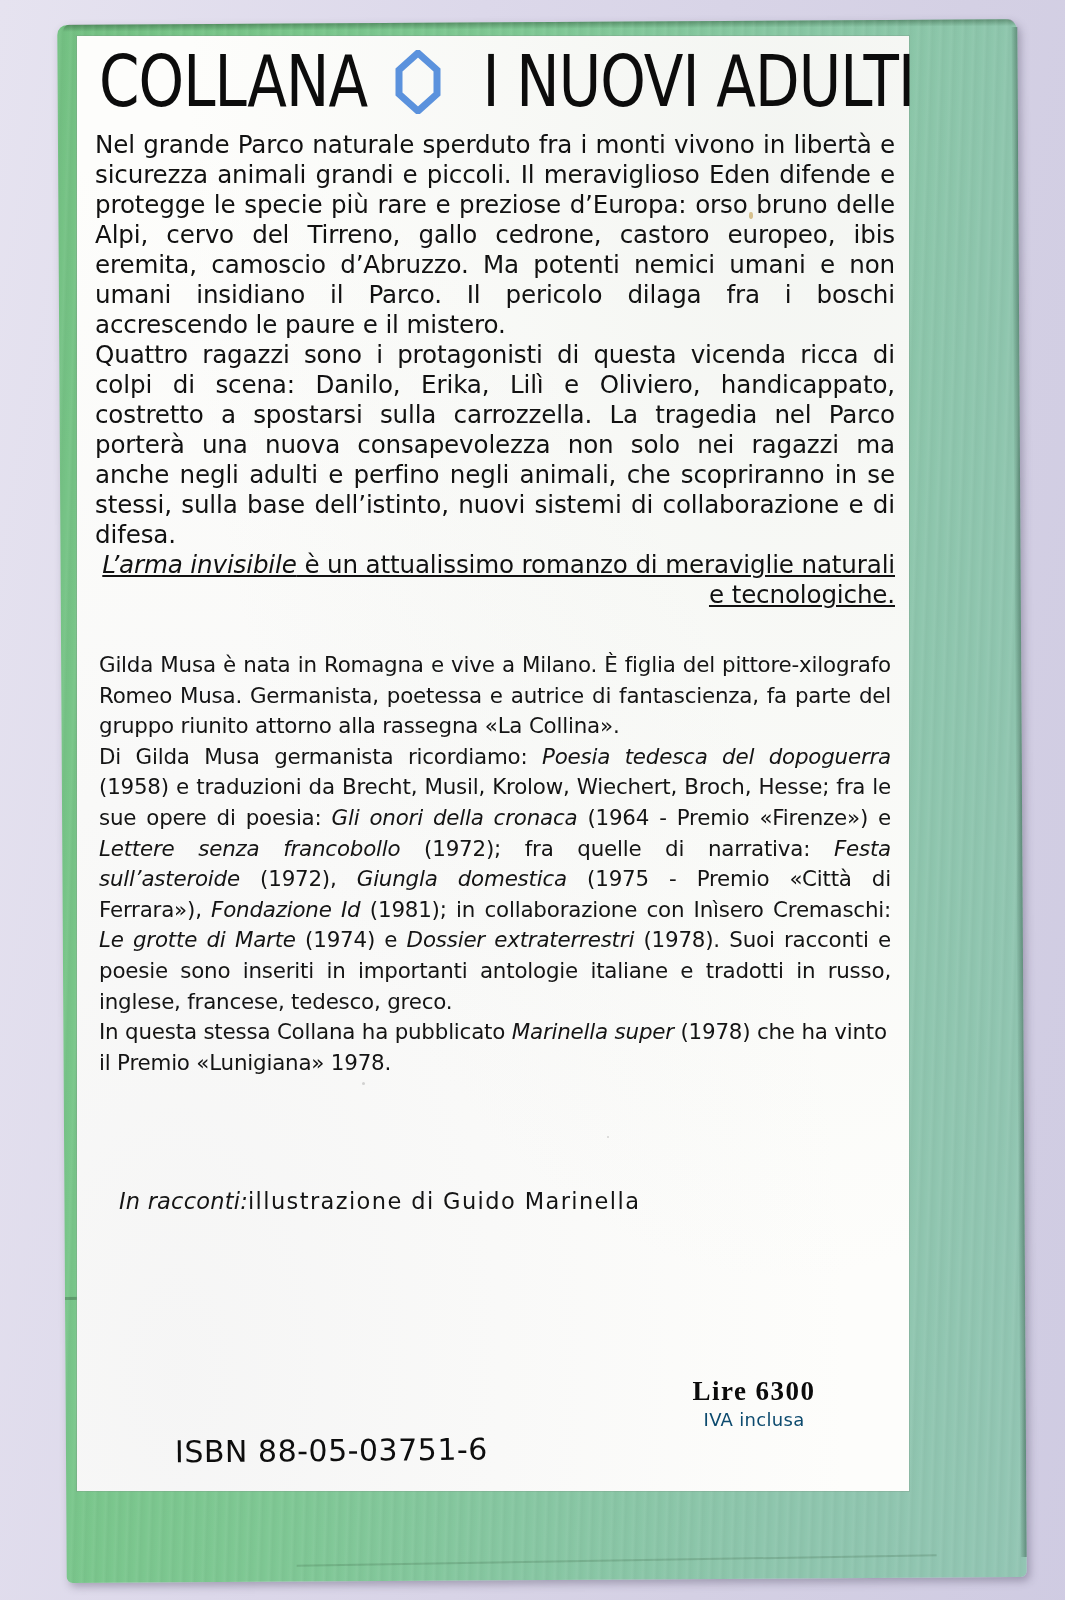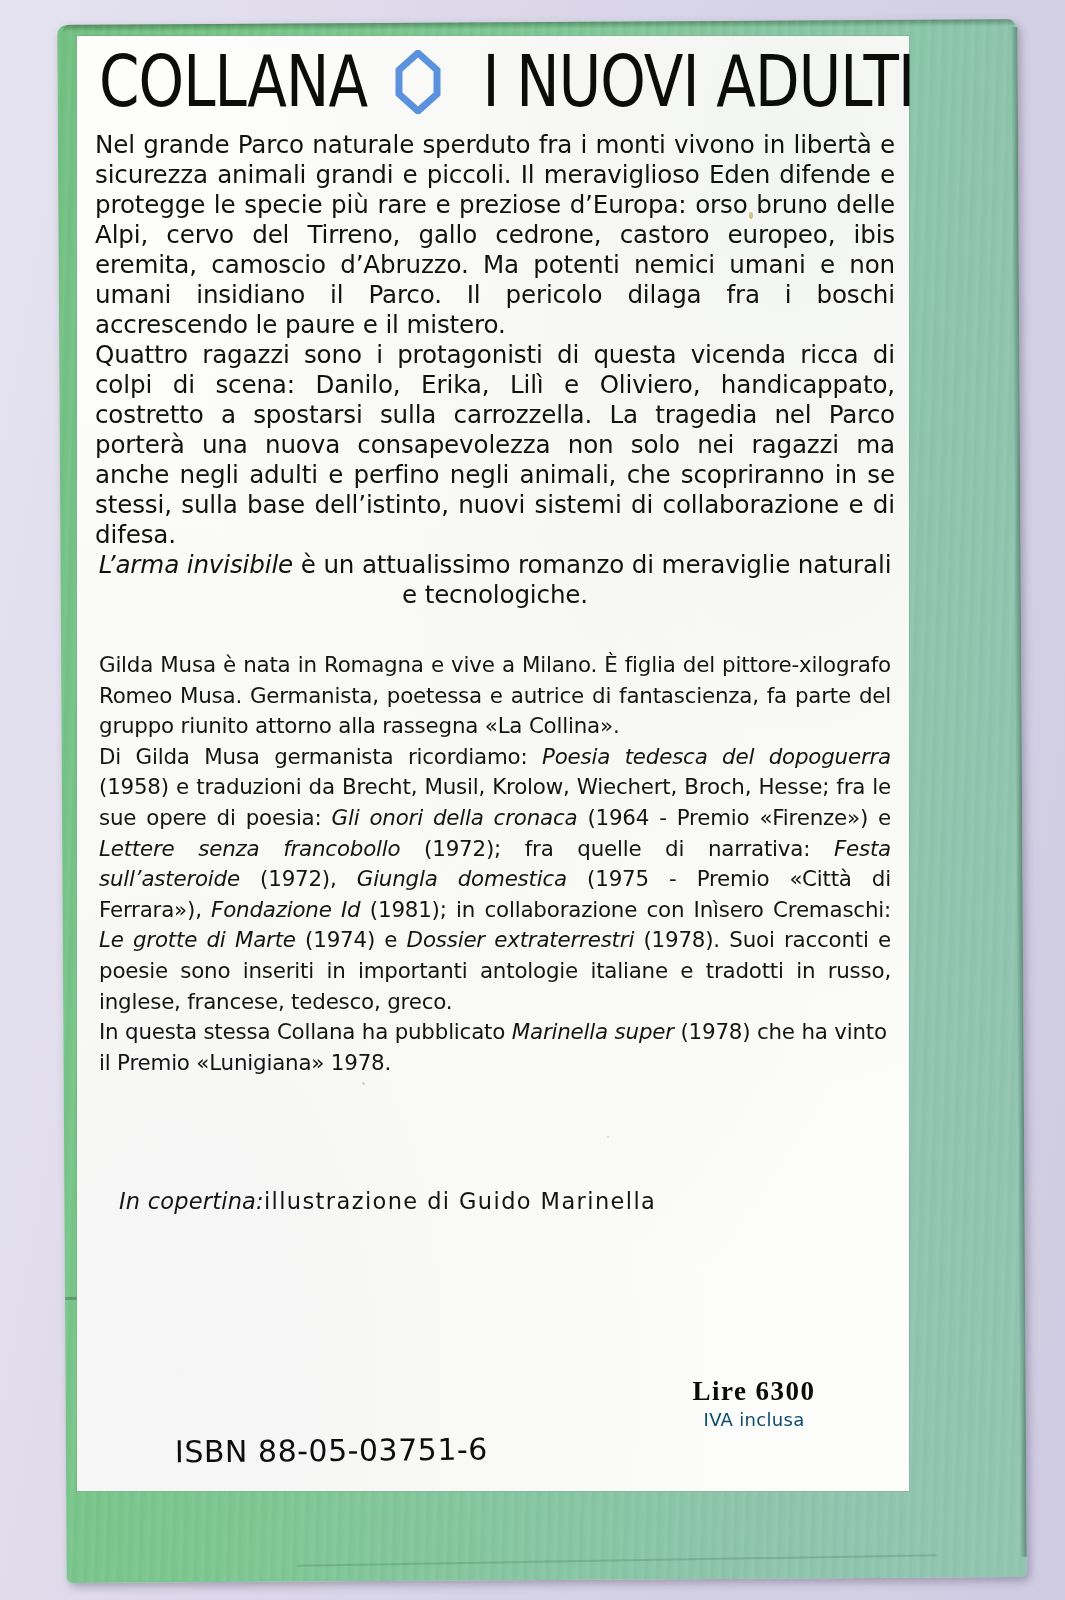--- a/index.html
+++ b/index.html
@@ -184,21 +184,21 @@
     width: 800px;
     font-family: "DejaVu Sans", sans-serif;
     font-size: 24.6px;
     line-height: 30px;
     color: #111;
     text-align: justify;
     text-justify: inter-word;
     letter-spacing: -0.15px;
   }
   .blurb p { margin: 0; }
-  .blurb .last { text-align: center; }
+  .blurb .last { text-align: right; text-decoration: underline; }
   .blurb em { font-style: italic; }
 
   
   .bio {
     position: absolute;
     left: 22px;
     top: 614px;
     width: 792px;
     font-family: "DejaVu Sans", sans-serif;
     font-size: 21.4px;
@@ -306,21 +306,21 @@
       </div>
 
       <div class="bio">
         <p>Gilda Musa è nata in Romagna e vive a Milano. È figlia del pittore-xilografo Romeo Musa. Germanista, poetessa e autrice di fantascienza, fa parte del gruppo riunito attorno alla rassegna «La Collina».</p>
 
         <p><span>Di Gilda Musa germanista ricordiamo: </span><em>Poesia tedesca del dopoguerra</em><span> (1958) e traduzioni da Brecht, Musil, Krolow, Wiechert, Broch, Hesse; fra le sue opere di poesia: </span><em>Gli onori della cronaca</em><span> (1964 - Premio «Firenze») e </span><em>Lettere senza francobollo</em><span> (1972); fra quelle di narrativa: </span><em>Festa sull’asteroide</em><span> (1972), </span><em>Giungla domestica</em><span> (1975 - Premio «Città di Ferrara»), </span><em>Fondazione Id</em><span> (1981); in collaborazione con Inìsero Cremaschi: </span><em>Le grotte di Marte</em><span> (1974) e </span><em>Dossier extraterrestri</em><span> (1978). Suoi racconti e poesie sono inseriti in importanti antologie italiane e tradotti in russo, inglese, francese, tedesco, greco.</span></p>
 
         <p class="noj"><span>In questa stessa Collana ha pubblicato </span><em>Marinella super</em><span> (1978) che ha vinto il Premio «Lunigiana» 1978.</span></p>
       </div>
 
-      <div class="credit"><em>In copertina:</em><span class="sp">illustrazione di Guido Marinella</span></div>
+      <div class="credit"><em>In racconti:</em><span class="sp">illustrazione di Guido Marinella</span></div>
 
       <div class="price-block">
         <div class="price-line">Lire  6300</div>
         <div class="price-vat">IVA inclusa</div>
       </div>
 
       <div class="isbn">ISBN 88-05-03751-6</div>
 
       <span class="speck" style="left:285px; top:1046px; width:3px; height:3px;"></span>
       <span class="speck" style="left:530px; top:1100px; width:2px; height:2px;"></span>

